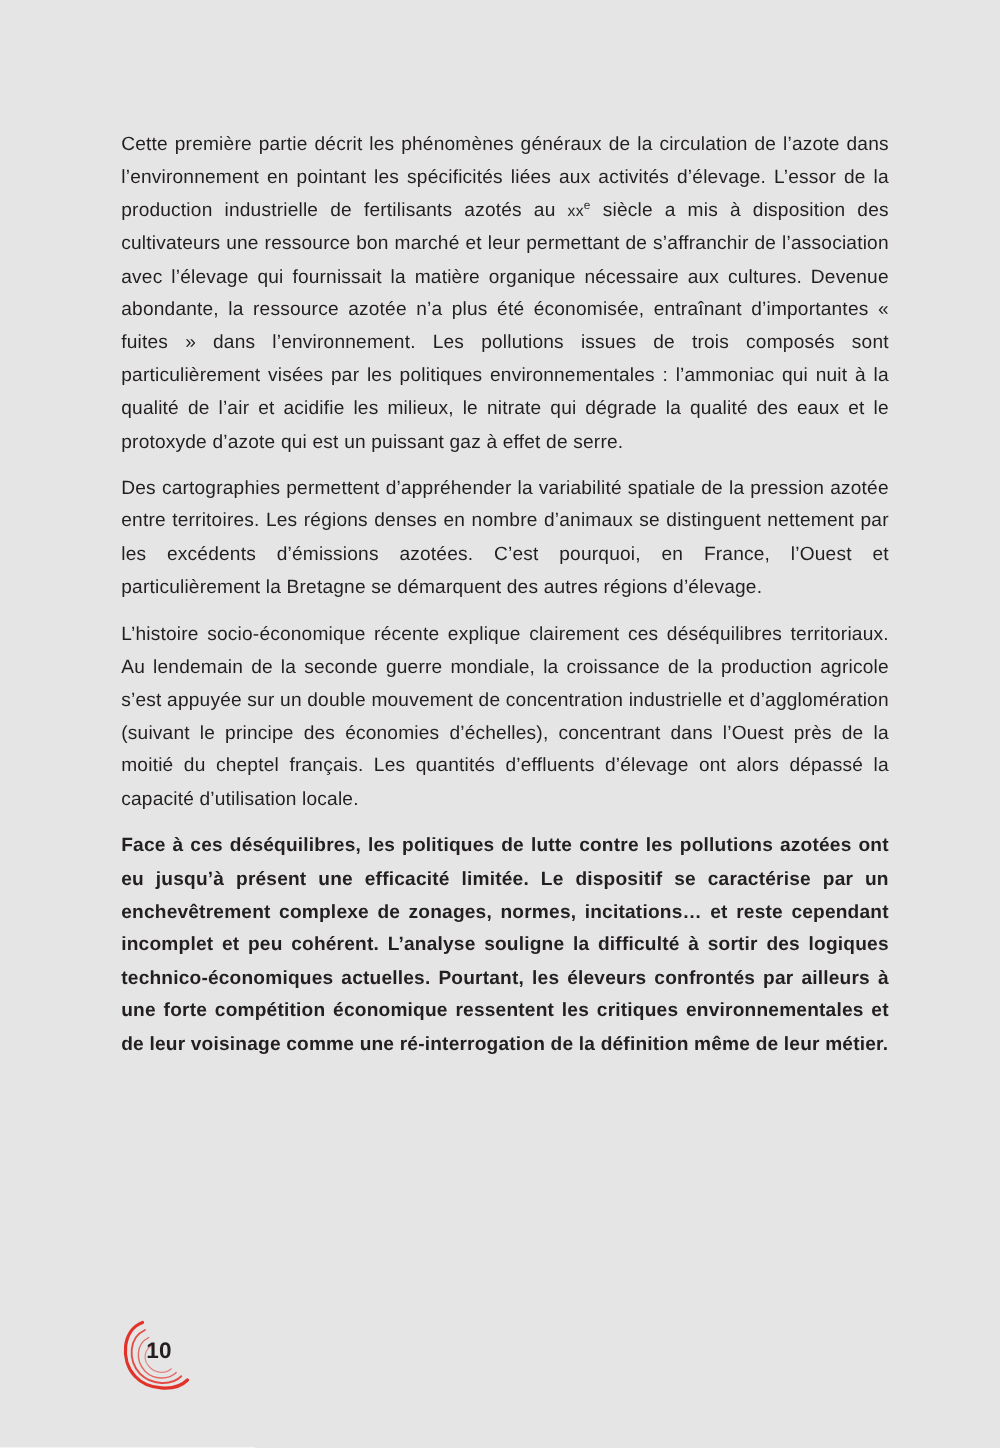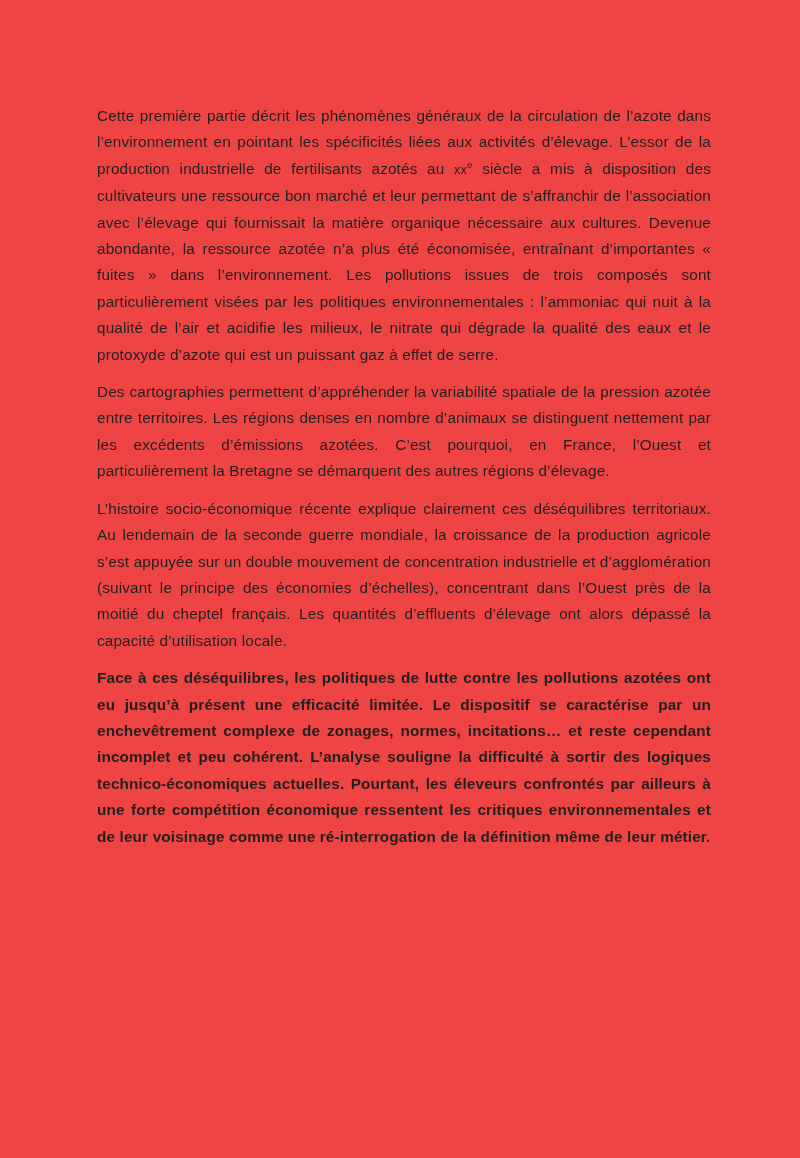--- a/index.html
+++ b/index.html
@@ -15,21 +15,21 @@
     color: #231f20;
     overflow: hidden;
   }
 
   .page {
     position: absolute;
     top: 0;
     left: 0;
     width: 800px;
     height: 1158px;
-    background: #ef4444;
+    background: #e5e5e5;
   }
 
   .content {
     position: absolute;
     left: 97px;
     top: 103px;
     width: 614px;
   }
 
   .para {
@@ -95,14 +95,23 @@
     <p class="para"><span>Cette première partie décrit les phénomènes généraux de la circulation de l’azote dans l’environnement en pointant les spécificités liées aux activités d’élevage. L’essor de la production industrielle de fertilisants azotés au </span><span class="smallcaps">xx</span><sup>e</sup><span> siècle a mis à disposition des cultivateurs une ressource bon marché et leur permettant de s’affranchir de l’association avec l’élevage qui fournissait la matière organique nécessaire aux cultures. Devenue abondante, la ressource azotée n’a plus été économisée, entraînant d’importantes « fuites » dans l’environnement. Les pollutions issues de trois composés sont particulièrement visées par les politiques environnementales : l’ammoniac qui nuit à la qualité de l’air et acidifie les milieux, le nitrate qui dégrade la qualité des eaux et le protoxyde d’azote qui est un puissant gaz à effet de serre.</span></p>
 
     <p class="para">Des cartographies permettent d’appréhender la variabilité spatiale de la pression azotée entre territoires. Les régions denses en nombre d’animaux se distinguent nettement par les excédents d’émissions azotées. C’est pourquoi, en France, l’Ouest et particulièrement la Bretagne se démarquent des autres régions d’élevage.</p>
 
     <p class="para">L’histoire socio-économique récente explique clairement ces déséquilibres territoriaux. Au lendemain de la seconde guerre mondiale, la croissance de la production agricole s’est appuyée sur un double mouvement de concentration industrielle et d’agglomération (suivant le principe des économies d’échelles), concentrant dans l’Ouest près de la moitié du cheptel français. Les quantités d’effluents d’élevage ont alors dépassé la capacité d’utilisation locale.</p>
 
     <p class="para">Face à ces déséquilibres, les politiques de lutte contre les pollutions azotées ont eu jusqu’à présent une efficacité limitée. Le dispositif se caractérise par un enchevêtrement complexe de zonages, normes, incitations… et reste cependant incomplet et peu cohérent. L’analyse souligne la difficulté à sortir des logiques technico-économiques actuelles. Pourtant, les éleveurs confrontés par ailleurs à une forte compétition économique ressentent les critiques environnementales et de leur voisinage comme une ré-interrogation de la définition même de leur métier.</p>
 
   </div>
 
+  <div class="footer-mark">
+    <svg width="72" height="62" viewBox="0 0 72 62" aria-hidden="true">
+      <path d="M22 4 C6 10, 4 34, 16 47 C26 58, 48 60, 58 50" fill="none" stroke="#e2332a" stroke-width="2.6" stroke-linecap="round"></path>
+      <path d="M24 10 C11 16, 10 34, 20 45 C29 54, 45 55, 53 47" fill="none" stroke="#e2332a" stroke-width="1.5" stroke-linecap="round" opacity="0.85"></path>
+      <path d="M27 16 C17 21, 16 34, 24 43 C31 50, 43 50, 49 44" fill="none" stroke="#e2332a" stroke-width="1.1" stroke-linecap="round" opacity="0.7"></path>
+      <path d="M30 22 C23 26, 22 34, 28 40 C33 45, 41 45, 45 41" fill="none" stroke="#e2332a" stroke-width="0.9" stroke-linecap="round" opacity="0.55"></path>
+    </svg>
+    <span class="page-number">10</span>
+  </div>
 
 </div>
 
 </body></html>

